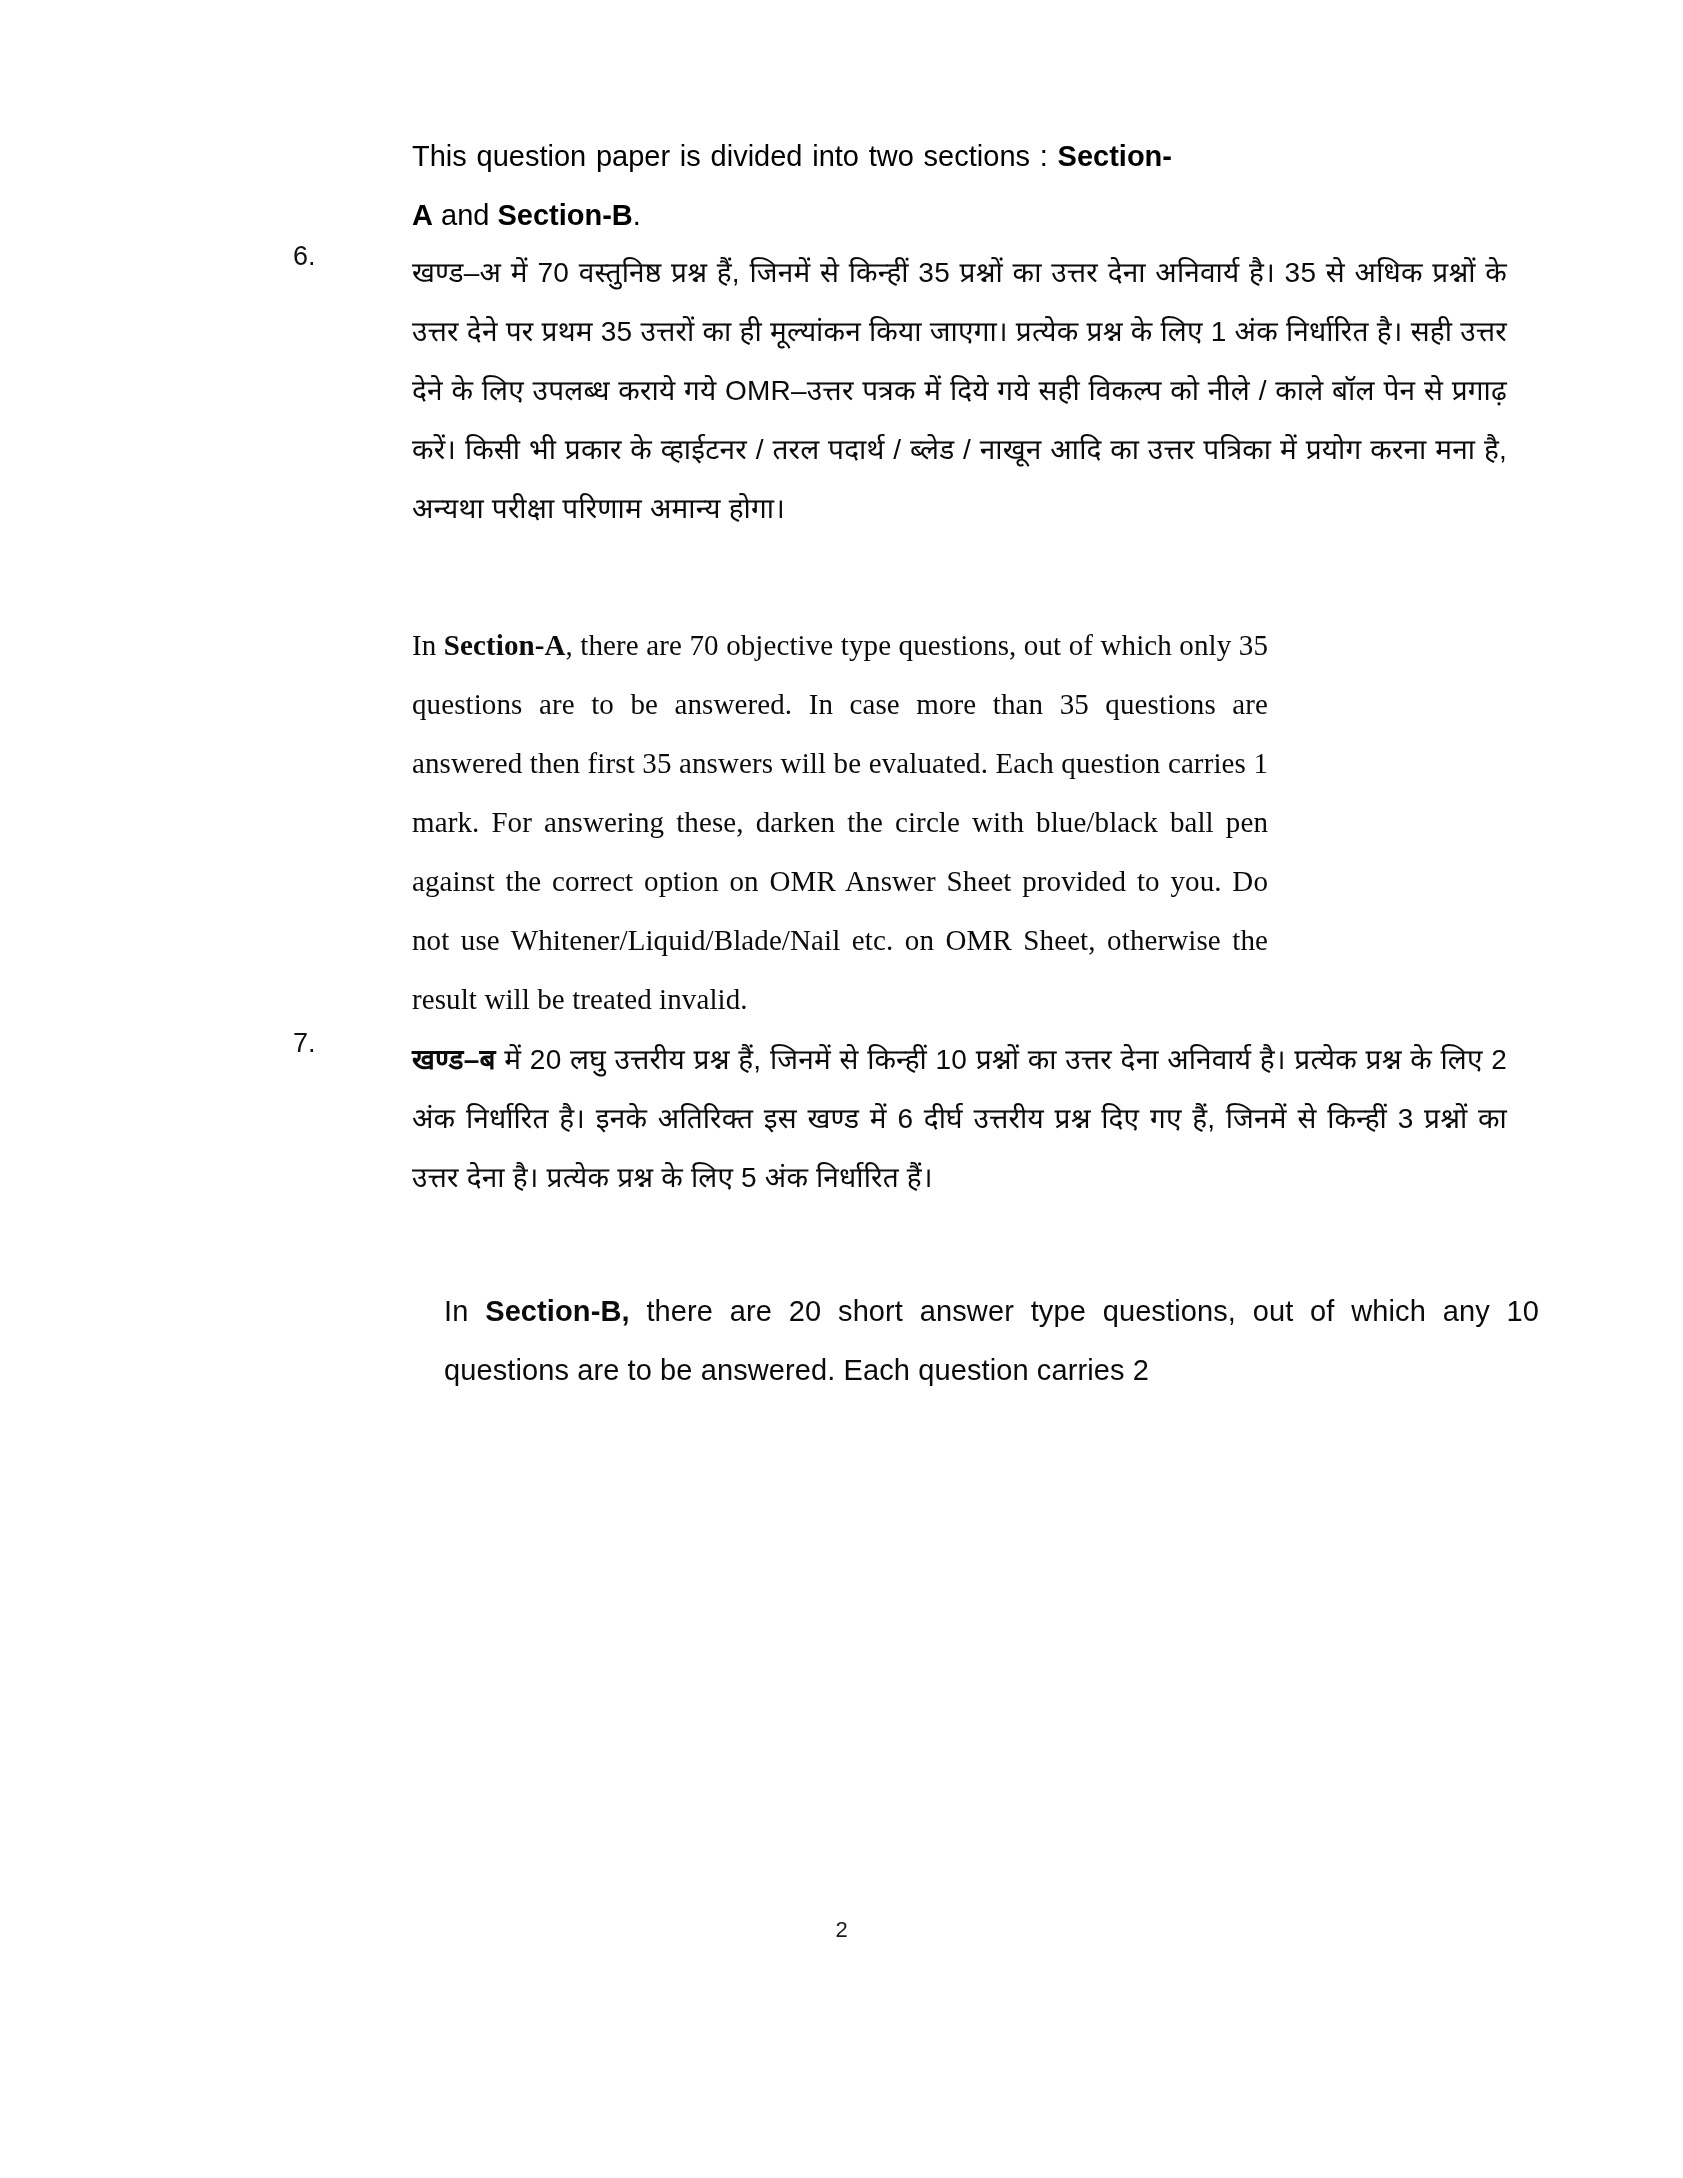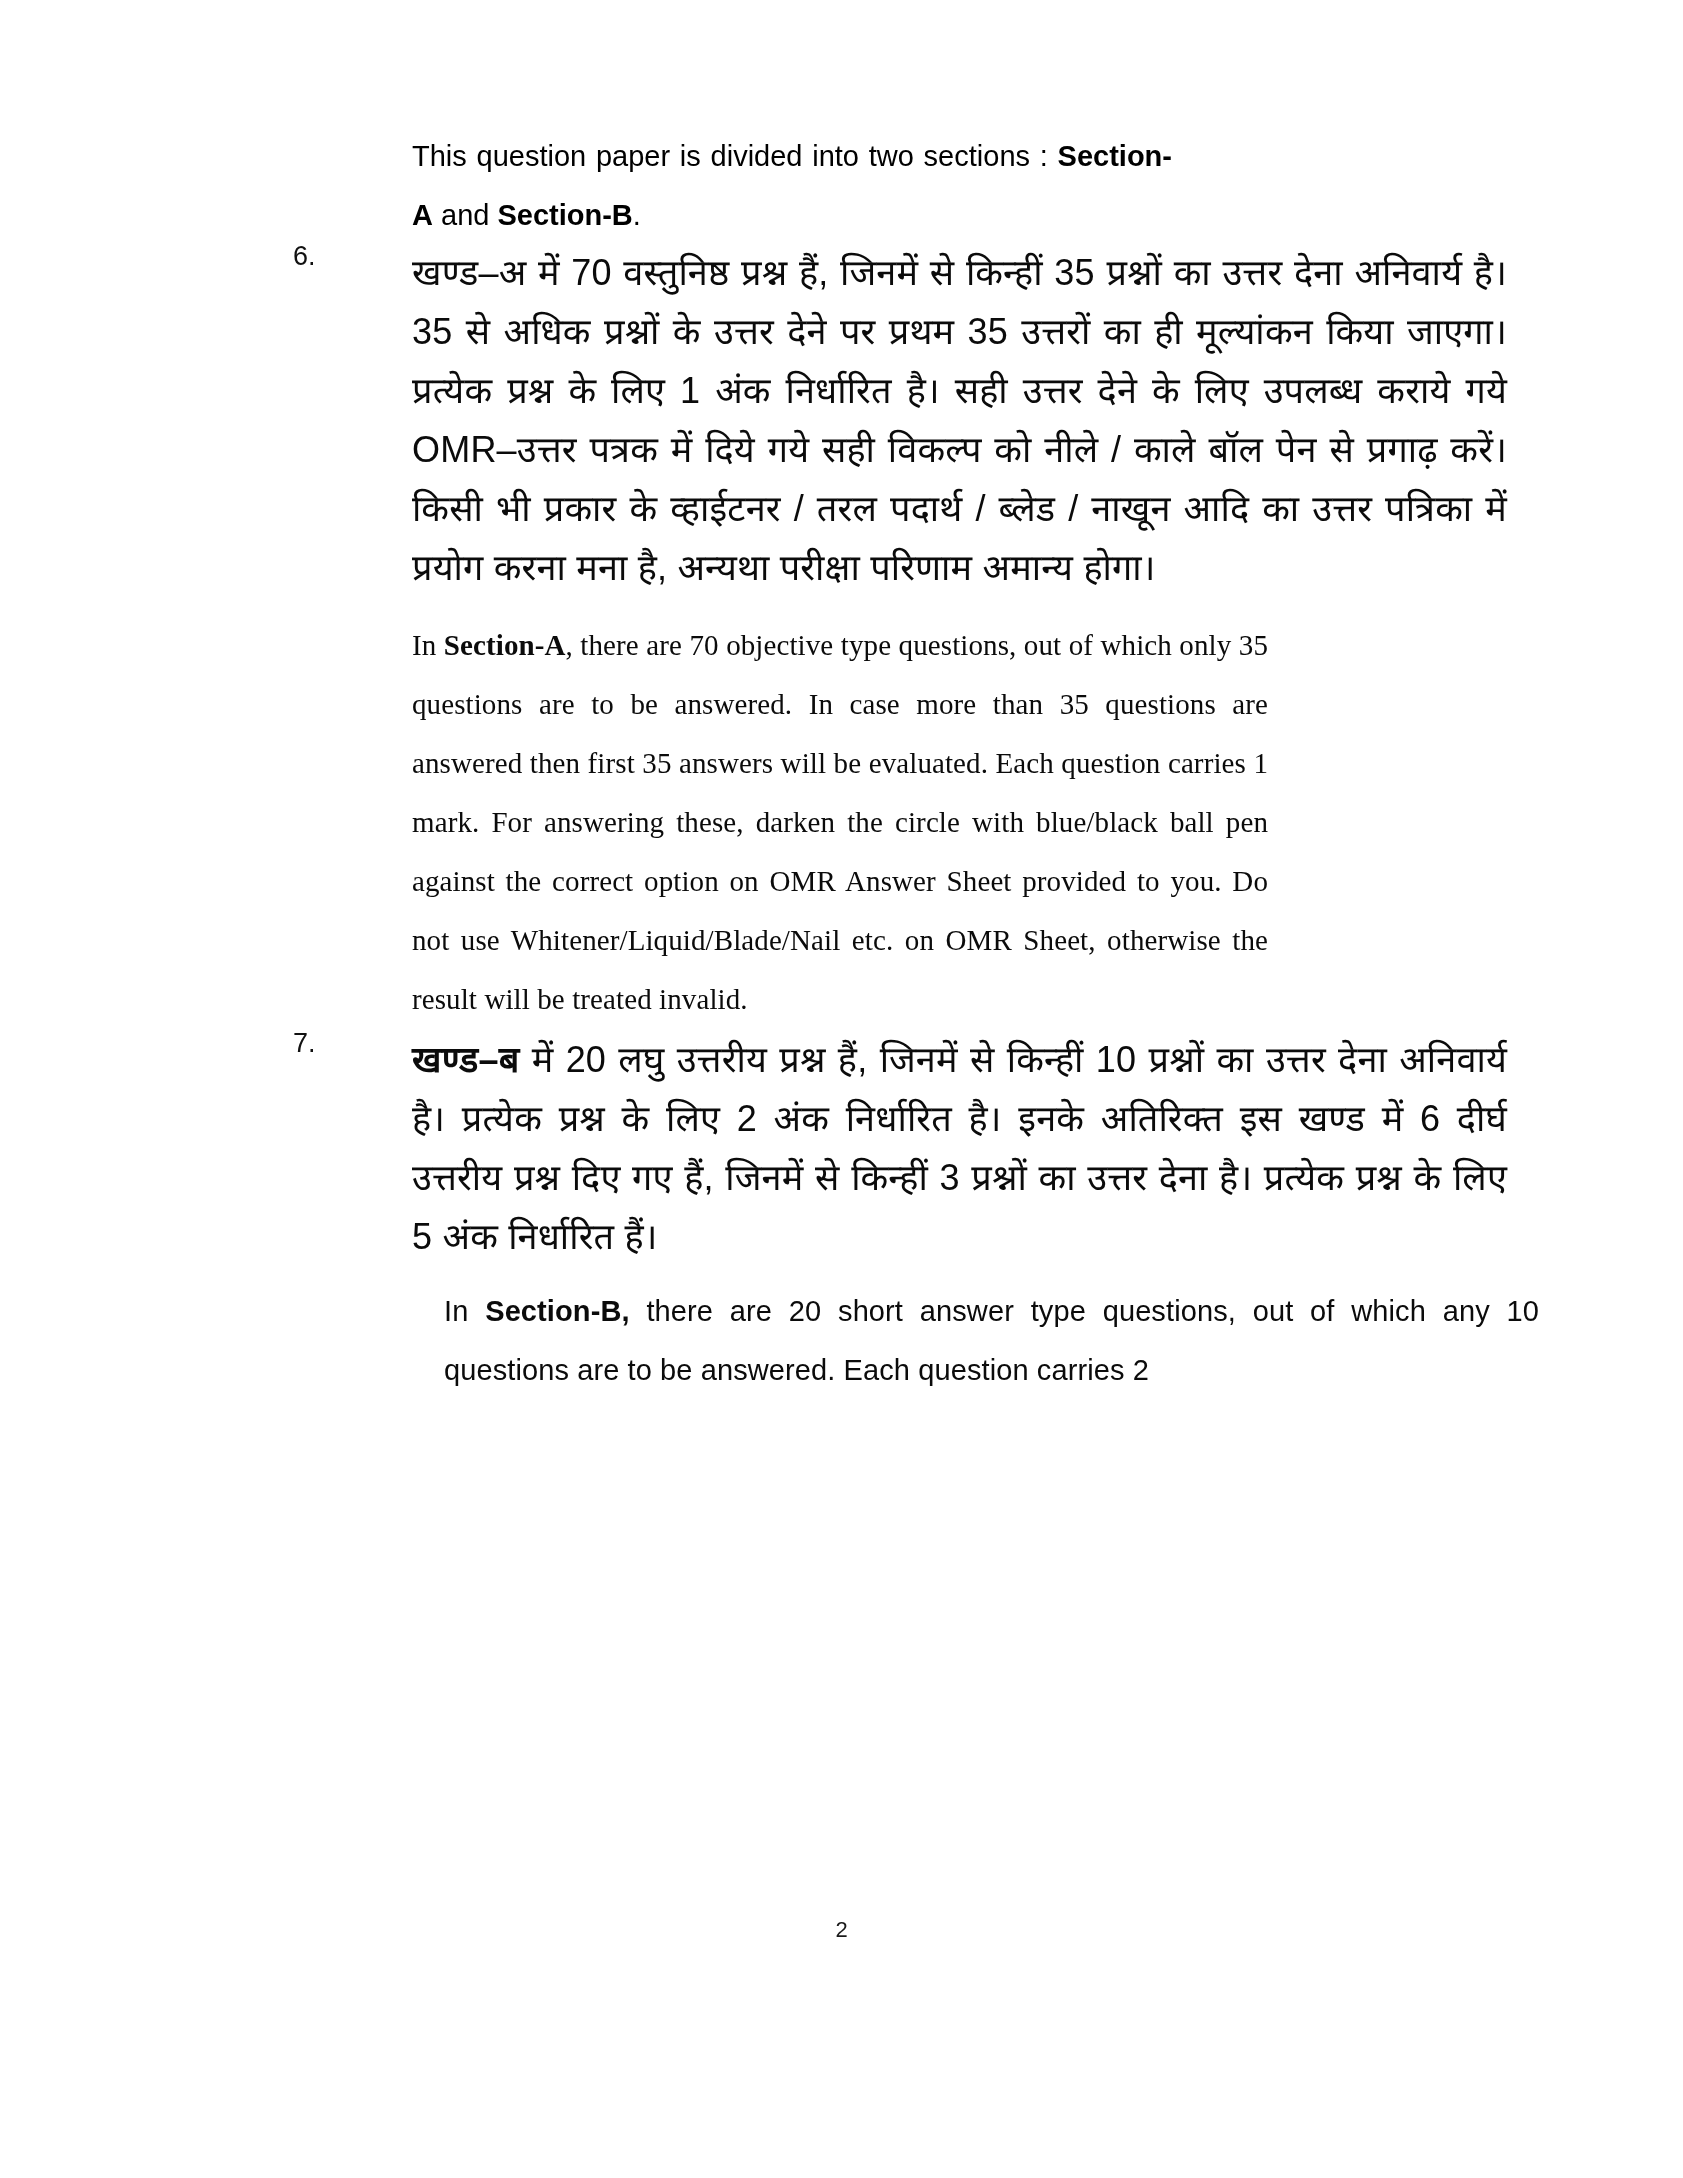--- a/index.html
+++ b/index.html
@@ -51,21 +51,21 @@
     line-height: 59px;
     color: #0b0b0b;
   }
 
   .body-text.eng {
     font-size: 29px;
     letter-spacing: 0.1px;
   }
 
   .body-text.hin {
-    font-size: 36px;
+    font-size: 28px;
     letter-spacing: 0.2px;
   }
 
   
   .lead {
     margin-left: 412px;
     margin-right: 176px;
     text-align: justify;
     font-size: 29px;
     line-height: 59px;

